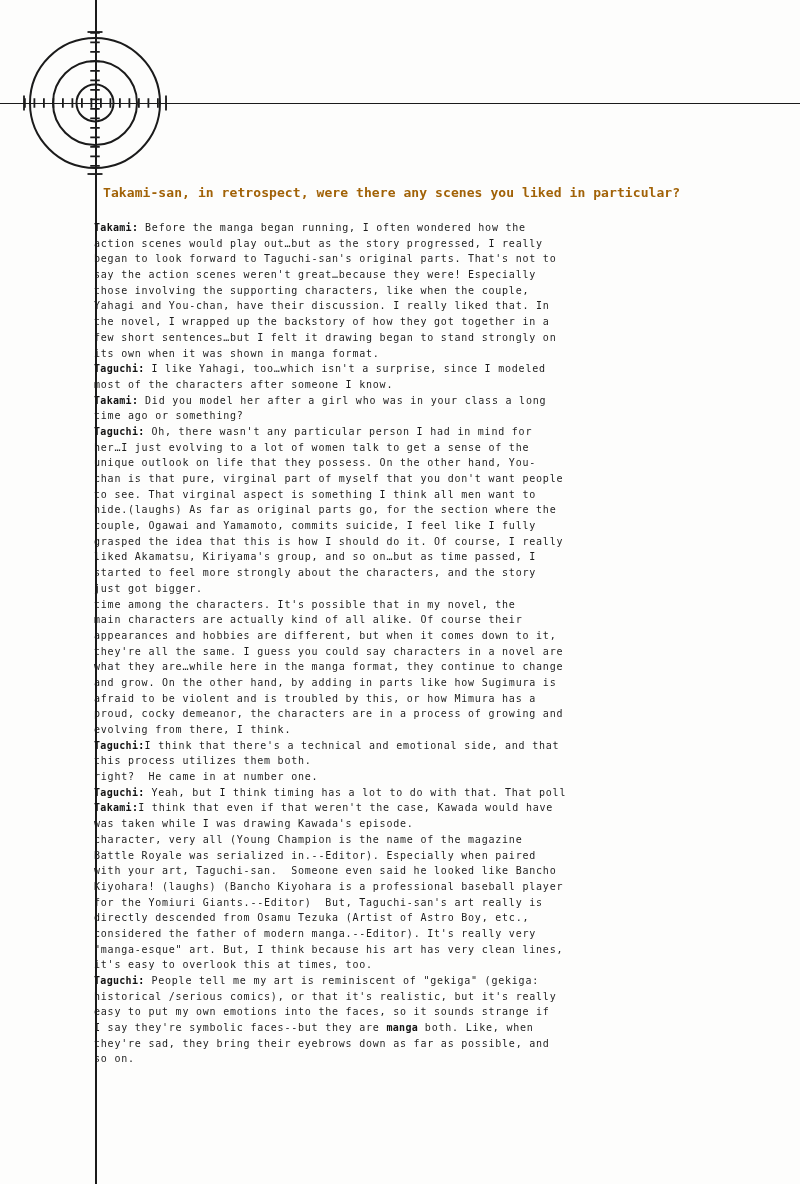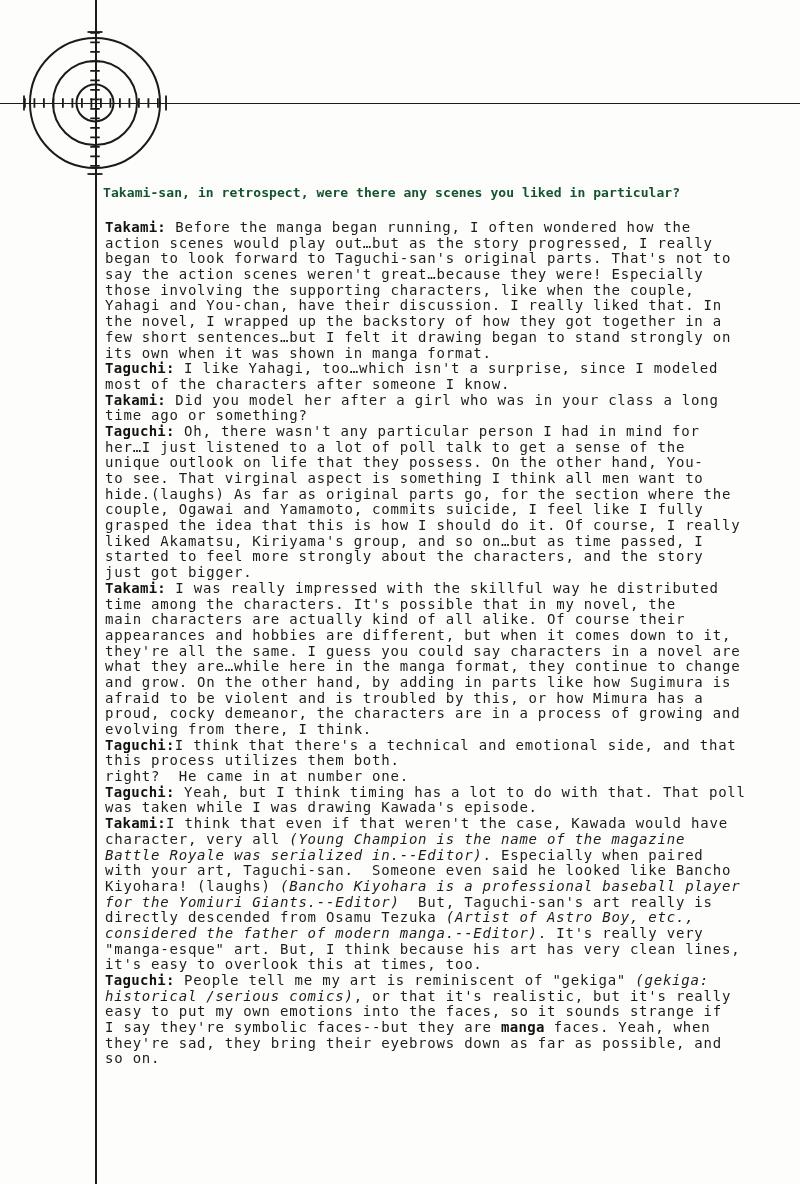--- a/index.html
+++ b/index.html
@@ -29,32 +29,32 @@
   .regmark{
     position:absolute;left:0;top:0;
     width:220px;height:220px;
   }
   .question{
     position:absolute;left:103px;top:185px;
     font-size:13px;line-height:16px;
     font-weight:bold;
     letter-spacing:0.08px;
     white-space:pre;
-    color:#14532d;
+    color:#a16207;
   }
   .transcript{
-    position:absolute;left:105px;top:220px;
+    position:absolute;left:94px;top:220px;
     width:690px;
-    font-size:14px;line-height:15.7px;
+    font-size:10px;line-height:15.7px;
     letter-spacing:0.78px;
     color:#1d1d1d;
   }
   .line{white-space:pre;height:15.7px;}
   .line .b{font-weight:bold;letter-spacing:0.3px;color:#121212;}
-  .line .i{font-style:italic;text-align:center;}
+  .line .i{text-align:center;}
 </style>
 </head>
 <body>
 
 <div class="page">
 
   <svg class="regmark" viewBox="0 0 220 220" aria-hidden="true">
     <g stroke="#1b1b1b" fill="none">
       <circle cx="95" cy="103" r="18.5" stroke-width="2"></circle>
       <circle cx="95" cy="103" r="42" stroke-width="2"></circle>
@@ -84,55 +84,55 @@
       <div class="line"><span>those involving the supporting characters, like when the couple,</span></div>
       <div class="line"><span>Yahagi and You-chan, have their discussion. I really liked that. In</span></div>
       <div class="line"><span>the novel, I wrapped up the backstory of how they got together in a</span></div>
       <div class="line"><span>few short sentences…but I felt it drawing began to stand strongly on</span></div>
       <div class="line"><span>its own when it was shown in manga format.</span></div>
       <div class="line"><span class="b">Taguchi:</span><span> I like Yahagi, too…which isn't a surprise, since I modeled</span></div>
       <div class="line"><span>most of the characters after someone I know.</span></div>
       <div class="line"><span class="b">Takami:</span><span> Did you model her after a girl who was in your class a long</span></div>
       <div class="line"><span>time ago or something?</span></div>
       <div class="line"><span class="b">Taguchi:</span><span> Oh, there wasn't any particular person I had in mind for</span></div>
-      <div class="line"><span>her…I just listened to a lot of poll talk to get a sense of the</span></div>
+      <div class="line"><span>her…I just evolving to a lot of women talk to get a sense of the</span></div>
       <div class="line"><span>unique outlook on life that they possess. On the other hand, You-</span></div>
+      <div class="line"><span>chan is that pure, virginal part of myself that you don't want people</span></div>
       <div class="line"><span>to see. That virginal aspect is something I think all men want to</span></div>
       <div class="line"><span>hide.(laughs) As far as original parts go, for the section where the</span></div>
       <div class="line"><span>couple, Ogawai and Yamamoto, commits suicide, I feel like I fully</span></div>
       <div class="line"><span>grasped the idea that this is how I should do it. Of course, I really</span></div>
       <div class="line"><span>liked Akamatsu, Kiriyama's group, and so on…but as time passed, I</span></div>
       <div class="line"><span>started to feel more strongly about the characters, and the story</span></div>
       <div class="line"><span>just got bigger.</span></div>
-      <div class="line"><span class="b">Takami:</span><span> I was really impressed with the skillful way he distributed</span></div>
       <div class="line"><span>time among the characters. It's possible that in my novel, the</span></div>
       <div class="line"><span>main characters are actually kind of all alike. Of course their</span></div>
       <div class="line"><span>appearances and hobbies are different, but when it comes down to it,</span></div>
       <div class="line"><span>they're all the same. I guess you could say characters in a novel are</span></div>
       <div class="line"><span>what they are…while here in the manga format, they continue to change</span></div>
       <div class="line"><span>and grow. On the other hand, by adding in parts like how Sugimura is</span></div>
       <div class="line"><span>afraid to be violent and is troubled by this, or how Mimura has a</span></div>
       <div class="line"><span>proud, cocky demeanor, the characters are in a process of growing and</span></div>
       <div class="line"><span>evolving from there, I think.</span></div>
       <div class="line"><span class="b">Taguchi:</span><span>I think that there's a technical and emotional side, and that</span></div>
       <div class="line"><span>this process utilizes them both.</span></div>
       <div class="line"><span>right?  He came in at number one.</span></div>
       <div class="line"><span class="b">Taguchi:</span><span> Yeah, but I think timing has a lot to do with that. That poll</span></div>
+      <div class="line"><span class="b">Takami:</span><span>I think that even if that weren't the case, Kawada would have</span></div>
       <div class="line"><span>was taken while I was drawing Kawada's episode.</span></div>
-      <div class="line"><span class="b">Takami:</span><span>I think that even if that weren't the case, Kawada would have</span></div>
       <div class="line"><span>character, very all </span><span class="i">(Young Champion is the name of the magazine</span></div>
       <div class="line"><span class="i">Battle Royale was serialized in.--Editor)</span><span>. Especially when paired</span></div>
       <div class="line"><span>with your art, Taguchi-san.  Someone even said he looked like Bancho</span></div>
       <div class="line"><span>Kiyohara! (laughs) </span><span class="i">(Bancho Kiyohara is a professional baseball player</span></div>
       <div class="line"><span class="i">for the Yomiuri Giants.--Editor)</span><span>  But, Taguchi-san's art really is</span></div>
       <div class="line"><span>directly descended from Osamu Tezuka </span><span class="i">(Artist of Astro Boy, etc.,</span></div>
       <div class="line"><span class="i">considered the father of modern manga.--Editor)</span><span>. It's really very</span></div>
       <div class="line"><span>"manga-esque" art. But, I think because his art has very clean lines,</span></div>
       <div class="line"><span>it's easy to overlook this at times, too.</span></div>
       <div class="line"><span class="b">Taguchi:</span><span> People tell me my art is reminiscent of "gekiga" </span><span class="i">(gekiga:</span></div>
       <div class="line"><span class="i">historical /serious comics)</span><span>, or that it's realistic, but it's really</span></div>
       <div class="line"><span>easy to put my own emotions into the faces, so it sounds strange if</span></div>
-      <div class="line"><span>I say they're symbolic faces--but they are </span><span class="b">manga</span><span> faces. Yeah, when</span></div>
+      <div class="line"><span>I say they're symbolic faces--but they are </span><span class="b">manga</span><span> both. Like, when</span></div>
       <div class="line"><span>they're sad, they bring their eyebrows down as far as possible, and</span></div>
       <div class="line"><span>so on.</span></div>
     </div>
 
 </div>
 
 </body></html>

